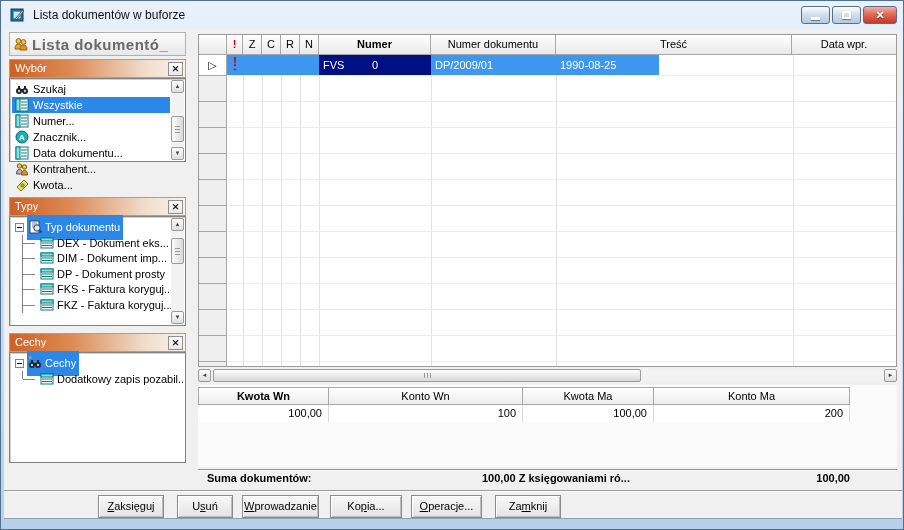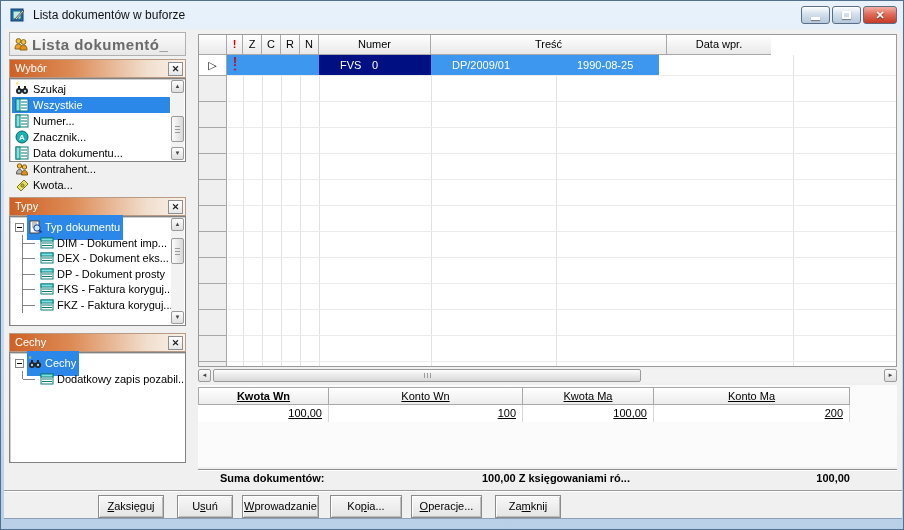--- a/index.html
+++ b/index.html
@@ -60,21 +60,21 @@
   .vthumb { position: absolute; left: 0; width: 13px; height: 26px; background: linear-gradient(90deg,#fdfdfd,#d8d8d8);
             border: 1px solid #9a9a9a; border-radius: 2px; }
   .vthumb::after { content: ""; position: absolute; left: 3px; right: 3px; top: 9px; height: 7px;
             background: repeating-linear-gradient(#9a9a9a 0 1px, transparent 1px 3px); }
   
   .grid { position: absolute; left: 194px; top: 5px; width: 699px; height: 333px;
           border: 1px solid #9a9a9a; background: #fff; }
   .ghead { display: flex; height: 20px; }
   .gh { background: linear-gradient(#ffffff,#e9e9e9); border-right: 1px solid #a8a8a8; border-bottom: 1px solid #a8a8a8;
         text-align: center; line-height: 19px; overflow: hidden; white-space: nowrap; }
-  .gh.bold { font-weight: normal; }
+  .gh.bold { font-weight: bold; }
   .gh.alert { color: #cf0000; font-weight: bold; }
   .gbody { position: absolute; left: 0; top: 20px; right: 0; bottom: 0; background: #fff; }
   .selcol { position: absolute; left: 0; top: 0; bottom: 0; width: 28px;
             background: repeating-linear-gradient(to bottom, #a8a8a8 0 1px, #efefef 1px 26px);
             background-position: 0 20px; border-right: 1px solid #a8a8a8; }
   .gridlines { position: absolute; left: 29px; top: 0; right: 0; bottom: 0;
     background-image:
       repeating-linear-gradient(to bottom, #ececec 0 1px, transparent 1px 26px),
       linear-gradient(#e2e2e2,#e2e2e2), linear-gradient(#e2e2e2,#e2e2e2), linear-gradient(#e2e2e2,#e2e2e2),
       linear-gradient(#e2e2e2,#e2e2e2), linear-gradient(#e2e2e2,#e2e2e2), linear-gradient(#e2e2e2,#e2e2e2),
@@ -82,45 +82,45 @@
     background-repeat: repeat, no-repeat, no-repeat, no-repeat, no-repeat, no-repeat, no-repeat, no-repeat, no-repeat;
     background-size: auto auto, 1px 100%, 1px 100%, 1px 100%, 1px 100%, 1px 100%, 1px 100%, 1px 100%, 1px 100%;
     background-position: 0 20px, 15px 0, 34px 0, 53px 0, 72px 0, 91px 0, 203px 0, 328px 0, 565px 0; }
   .drow { position: absolute; left: 0; top: 0; height: 20px; display: flex; z-index: 2; color: #fff; }
   .dc { height: 20px; background: #3e97ef; display: flex; align-items: center; overflow: hidden; white-space: nowrap; }
   .dc.selcell { background: #fff; border-right: 1px solid #a8a8a8; justify-content: center; color: #000; }
   .dc.numer { background: #000f82; position: relative; }
   .alert-glyph { color: #cf0000; font-weight: bold; font-size: 12px; line-height: 9px; text-align: center; width: 100%; }
   .alert-plus { display: block; font-size: 6px; line-height: 5px; }
   .pointer-glyph { font-size: 11px; color: #000; }
-  .dc .pad { padding-left: 21px; }
+  .dc .pad { padding-left: 4px; }
   .num-center { position: absolute; left: 0; right: 0; text-align: center; }
   
   .hscroll { position: absolute; left: 194px; top: 340px; width: 699px; height: 13px; background: #f2f2f2; }
   .hbtn { position: absolute; top: 0; width: 13px; height: 13px; background: linear-gradient(#fcfcfc,#dfdfdf);
           border: 1px solid #9a9a9a; border-radius: 2px; font-size: 6px; color: #444; text-align: center; line-height: 11px; }
   .hbtn.lf { left: 0; } .hbtn.rt { right: 0; }
   .hthumb { position: absolute; left: 15px; top: 0; width: 428px; height: 13px;
             background: linear-gradient(#fdfdfd,#d8d8d8); border: 1px solid #9a9a9a; border-radius: 2px; }
   .hthumb::after { content: ""; position: absolute; top: 3px; bottom: 3px; left: 210px; width: 8px;
             background: repeating-linear-gradient(90deg,#9a9a9a 0 1px, transparent 1px 3px); }
   
   .post-panel { position: absolute; left: 194px; top: 356px; width: 699px; height: 82px; background: #fbfbfb; }
   .ptable { position: absolute; left: 0; top: 2px; width: 652px; }
-  .prow { display: flex; text-decoration: underline; }
+  .prow { display: flex; }
   .ph { height: 18px; background: linear-gradient(#ffffff,#ececec); border: 1px solid #a8a8a8; border-left: none;
         text-align: center; line-height: 17px; }
   .ph:first-child { border-left: 1px solid #a8a8a8; }
   .ph.bold { font-weight: bold; }
   .pv { height: 17px; background: #fff; border-right: 1px solid #d8d8d8; text-align: right; padding-right: 6px; line-height: 17px; }
   
   .divider { position: absolute; left: 194px; top: 440px; width: 699px; height: 2px;
              border-top: 1px solid #8f8f8f; border-bottom: 1px solid #fff; }
   .summary { position: absolute; left: 0; top: 443px; width: 898px; height: 16px; }
-  .sum-label { position: absolute; left: 216px; font-weight: bold; }
+  .sum-label { position: absolute; left: 203px; font-weight: bold; }
   .sum-mid { position: absolute; left: 478px; font-weight: bold; text-align: right; }
   .sum-right { position: absolute; left: 746px; width: 100px; text-align: right; font-weight: bold; }
   
   .btn-sep { position: absolute; left: 0; top: 461px; width: 898px; height: 2px;
              border-top: 1px solid #9a9a9a; border-bottom: 1px solid #fff; }
   .btn { position: absolute; top: 466px; height: 23px; background: linear-gradient(#f8f8f8,#e4e4e4);
          border: 1px solid #8b8b8b; box-shadow: inset 1px 1px 0 #fff, inset -1px -1px 0 #bdbdbd;
          text-align: center; line-height: 21px; cursor: default; white-space: nowrap; }
   .btn.default { box-shadow: 0 0 0 1px #3a3a3a, inset 1px 1px 0 #fff, inset -1px -1px 0 #bdbdbd; margin-top: 28px; }
   .key { text-decoration: underline; }
@@ -248,29 +248,29 @@
           </svg>
           <span>Typ dokumentu</span>
         </span>
       </div>
       <div class="tchild">
         <svg class="icon14" viewBox="0 0 14 14">
             <rect x="1" y="2" width="12" height="10" fill="#fff" stroke="#0d7d7d"></rect>
             <rect x="1" y="2" width="12" height="3" fill="#7fe3e3" stroke="#0d7d7d"></rect>
             <path d="M2 7 h10 M2 9.5 h10" stroke="#0d7d7d"></path>
           </svg>
+        <span>DEX - Dokument eks...</span>
+      </div>
+      <div class="tchild">
+        <svg class="icon14" viewBox="0 0 14 14">
+            <rect x="1" y="2" width="12" height="10" fill="#fff" stroke="#0d7d7d"></rect>
+            <rect x="1" y="2" width="12" height="3" fill="#7fe3e3" stroke="#0d7d7d"></rect>
+            <path d="M2 7 h10 M2 9.5 h10" stroke="#0d7d7d"></path>
+          </svg>
         <span>DIM - Dokument imp...</span>
-      </div>
-      <div class="tchild">
-        <svg class="icon14" viewBox="0 0 14 14">
-            <rect x="1" y="2" width="12" height="10" fill="#fff" stroke="#0d7d7d"></rect>
-            <rect x="1" y="2" width="12" height="3" fill="#7fe3e3" stroke="#0d7d7d"></rect>
-            <path d="M2 7 h10 M2 9.5 h10" stroke="#0d7d7d"></path>
-          </svg>
-        <span>DEX - Dokument eks...</span>
       </div>
       <div class="tchild">
         <svg class="icon14" viewBox="0 0 14 14">
             <rect x="1" y="2" width="12" height="10" fill="#fff" stroke="#0d7d7d"></rect>
             <rect x="1" y="2" width="12" height="3" fill="#7fe3e3" stroke="#0d7d7d"></rect>
             <path d="M2 7 h10 M2 9.5 h10" stroke="#0d7d7d"></path>
           </svg>
         <span>DP - Dokument prosty</span>
       </div>
       <div class="tchild">
@@ -329,20 +329,21 @@
 
     <div class="grid">
       <div class="ghead">
         <div class="gh" style="width:28px"></div>
         <div class="gh alert" style="width:16px">!</div>
         <div class="gh" style="width:19px">Z</div>
         <div class="gh" style="width:19px">C</div>
         <div class="gh" style="width:19px">R</div>
         <div class="gh" style="width:19px">N</div>
         <div class="gh bold" style="width:112px">Numer</div>
+        <div class="gh" style="width:125px">Numer dokumentu</div>
         <div class="gh" style="width:236px">Treść</div>
         <div class="gh" style="width:104px;border-right:none">Data wpr.</div>
       </div>
       <div class="gbody">
         <div class="selcol"></div>
         <div class="gridlines"></div>
         <div class="drow">
           <div class="dc selcell" style="width:28px">
             <span class="pointer-glyph">▷</span>
           </div>

